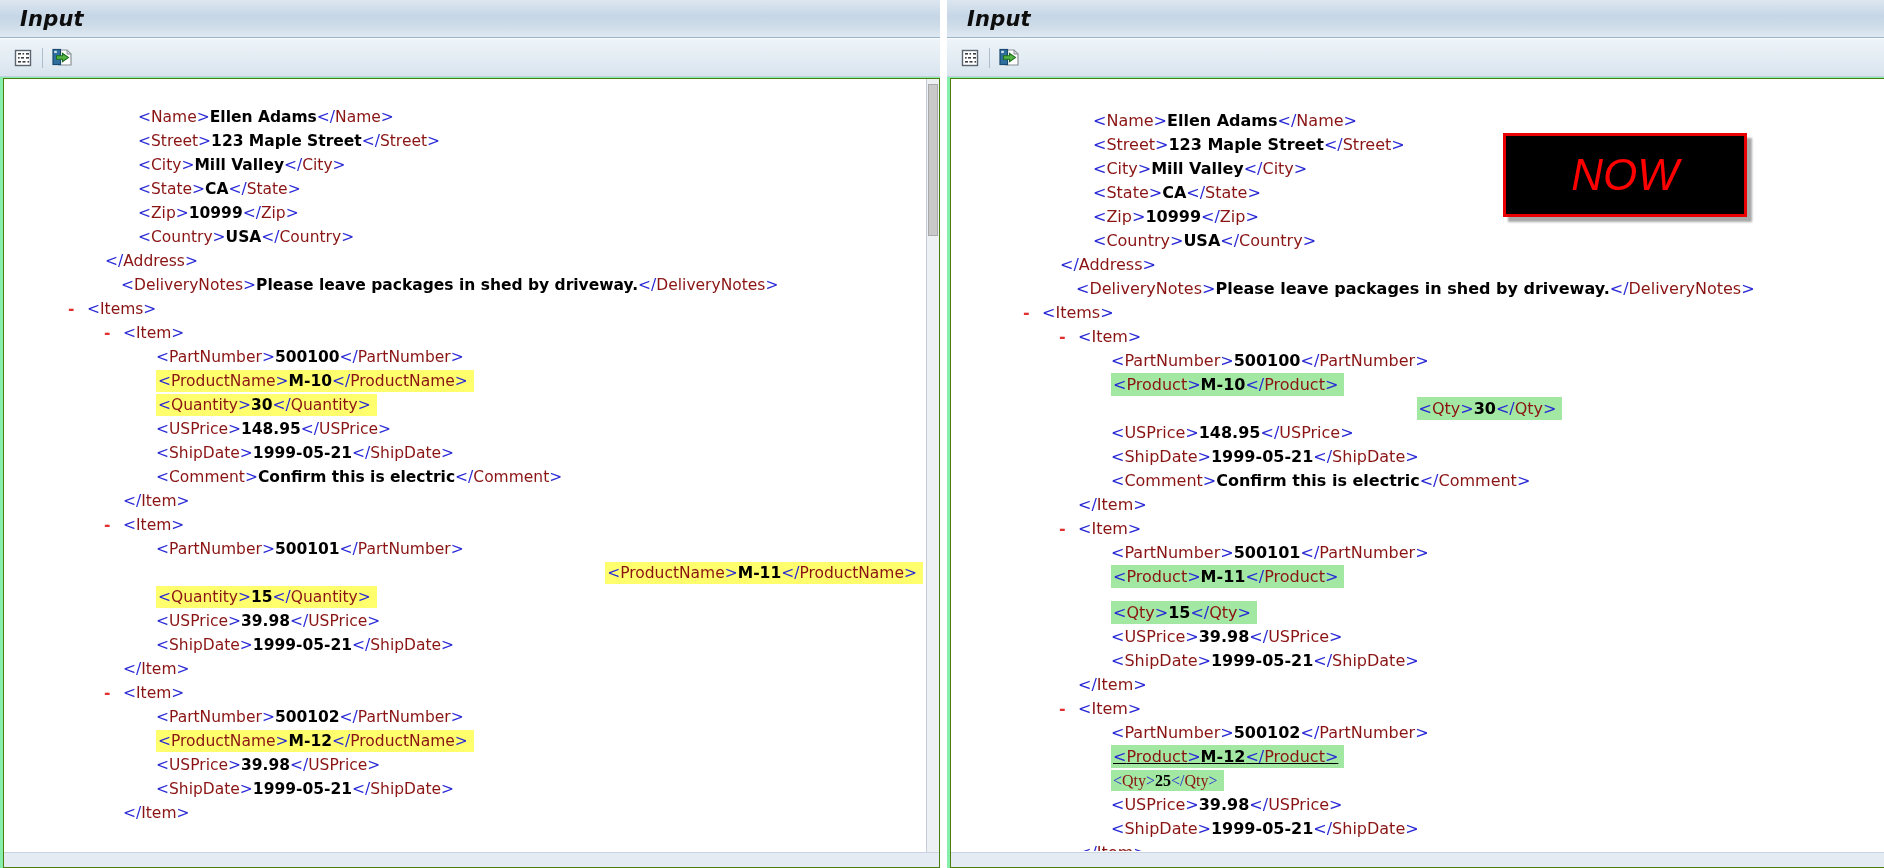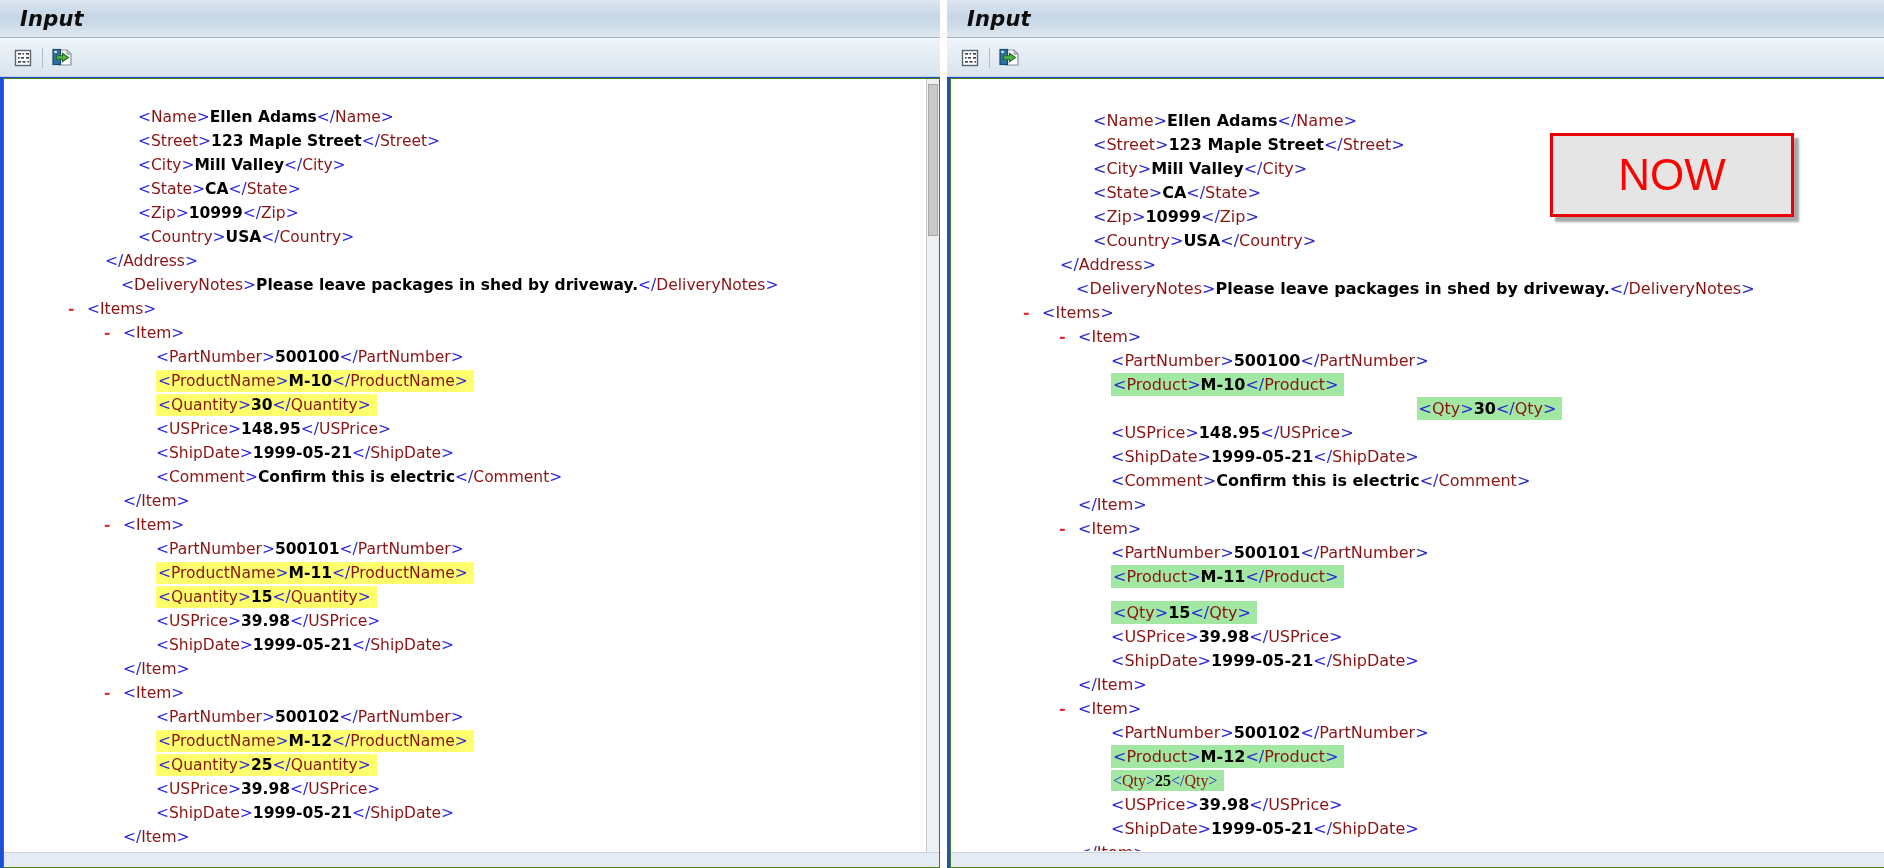--- a/index.html
+++ b/index.html
@@ -1,18 +1,18 @@
 <!DOCTYPE html>
 <html style="--tag: #8a1414; --bracket: #2929d6;"><head>
 <meta charset="utf-8">
 <style>
   html,body{margin:0;padding:0;background:#ffffff;}
   .stage{position:relative;width:1884px;height:868px;overflow:hidden;background:#ffffff;
          font-family:"Liberation Sans",sans-serif;}
-  .panel{position:absolute;top:0;height:868px;background:#1d4ed8;}
+  .panel{position:absolute;top:0;height:868px;background:#86efac;}
   .panel--before{left:0;width:940px;}
   .panel--now{left:947px;width:937px;}
 
   .p-title{height:38px;background:linear-gradient(180deg,#dce6f0 0%,#c6d6e6 45%,#cfdde9 72%,#dfe9f2 100%);
            border-bottom:1px solid #9db3c7;box-sizing:border-box;}
   .p-title span{display:inline-block;padding:7px 0 0 20px;
            font:italic bold 21px "DejaVu Sans",sans-serif;color:#0d0d0d;letter-spacing:.2px;}
 
   .p-toolbar{height:39px;background:linear-gradient(180deg,#eef4f9 0%,#e2ebf3 60%,#d9e4ee 100%);
              border-top:1px solid #fafcfe;border-bottom:1px solid #c2cfdc;box-sizing:border-box;
@@ -41,21 +41,21 @@
                border-left:1px solid #c6cdd6;box-sizing:border-box;}
   .v-thumb{position:absolute;top:5px;left:1px;right:1px;height:152px;background:#c9c9c9;
            border:1px solid #a9a9a9;box-sizing:border-box;}
   .h-scrollbar{position:absolute;left:0;right:0;bottom:0;height:15px;background:#e4ebf3;
                border-top:1px solid #c9d4e2;box-sizing:border-box;}
 
   .badge{position:absolute;display:flex;align-items:center;justify-content:center;
          border:3px solid #ea0000;box-shadow:5px 5px 2px rgba(110,110,110,.6);
          font-family:"Liberation Sans",sans-serif;color:#ff0000;}
   .badge--before{left:556px;top:155px;width:290px;height:78px;background:#ffff00;font-size:42px;}
-  .badge--now{left:1550px;top:133px;width:238px;height:78px;background:#e5e5e5;font-size:44px;}
+  .badge--now{left:1503px;top:133px;width:238px;height:78px;background:#000000;font-size:44px;font-style:italic;}
 </style>
 </head>
 <body>
 
 <div class="stage">
 
   <section class="panel panel--before" style="--hl: #ffff6e;">
     <div class="p-title">
       <span>Input</span>
     </div>
@@ -101,29 +101,28 @@
           <div class="x-line" style="padding-left: 94px;"><span class="mk">-</span><span class="sg"><span class="br">&lt;</span><span class="tg">Item</span><span class="br">&gt;</span></span></div>
           <div class="x-line" style="padding-left: 146px;"><span class="sg"><span class="br">&lt;</span><span class="tg">PartNumber</span><span class="br">&gt;</span><span class="vl">500100</span><span class="br">&lt;/</span><span class="tg">PartNumber</span><span class="br">&gt;</span></span></div>
           <div class="x-line" style="padding-left: 146px;"><span class="hl"><span class="br">&lt;</span><span class="tg">ProductName</span><span class="br">&gt;</span><span class="vl">M-10</span><span class="br">&lt;/</span><span class="tg">ProductName</span><span class="br">&gt;</span></span></div>
           <div class="x-line" style="padding-left: 146px;"><span class="hl"><span class="br">&lt;</span><span class="tg">Quantity</span><span class="br">&gt;</span><span class="vl">30</span><span class="br">&lt;/</span><span class="tg">Quantity</span><span class="br">&gt;</span></span></div>
           <div class="x-line" style="padding-left: 146px;"><span class="sg"><span class="br">&lt;</span><span class="tg">USPrice</span><span class="br">&gt;</span><span class="vl">148.95</span><span class="br">&lt;/</span><span class="tg">USPrice</span><span class="br">&gt;</span></span></div>
           <div class="x-line" style="padding-left: 146px;"><span class="sg"><span class="br">&lt;</span><span class="tg">ShipDate</span><span class="br">&gt;</span><span class="vl">1999-05-21</span><span class="br">&lt;/</span><span class="tg">ShipDate</span><span class="br">&gt;</span></span></div>
           <div class="x-line" style="padding-left: 146px;"><span class="sg"><span class="br">&lt;</span><span class="tg">Comment</span><span class="br">&gt;</span><span class="vl">Confirm this is electric</span><span class="br">&lt;/</span><span class="tg">Comment</span><span class="br">&gt;</span></span></div>
           <div class="x-line" style="padding-left: 113px;"><span class="sg"><span class="br">&lt;/</span><span class="tg">Item</span><span class="br">&gt;</span></span></div>
           <div class="x-line" style="padding-left: 94px;"><span class="mk">-</span><span class="sg"><span class="br">&lt;</span><span class="tg">Item</span><span class="br">&gt;</span></span></div>
           <div class="x-line" style="padding-left: 146px;"><span class="sg"><span class="br">&lt;</span><span class="tg">PartNumber</span><span class="br">&gt;</span><span class="vl">500101</span><span class="br">&lt;/</span><span class="tg">PartNumber</span><span class="br">&gt;</span></span></div>
-          <div class="x-line" style="padding-left: 146px;"><span class="hl"><span class="br">&lt;</span><span class="tg">ProductName</span><span class="br">&gt;</span><span class="vl">M-11</span><span class="br">&lt;/</span><span class="tg">ProductName</span><span class="br">&gt;</span></span></div>
+          <div class="x-line" style="padding-left: 146px; text-align: right;"><span class="hl"><span class="br">&lt;</span><span class="tg">ProductName</span><span class="br">&gt;</span><span class="vl">M-11</span><span class="br">&lt;/</span><span class="tg">ProductName</span><span class="br">&gt;</span></span></div>
           <div class="x-line" style="padding-left: 146px;"><span class="hl"><span class="br">&lt;</span><span class="tg">Quantity</span><span class="br">&gt;</span><span class="vl">15</span><span class="br">&lt;/</span><span class="tg">Quantity</span><span class="br">&gt;</span></span></div>
           <div class="x-line" style="padding-left: 146px;"><span class="sg"><span class="br">&lt;</span><span class="tg">USPrice</span><span class="br">&gt;</span><span class="vl">39.98</span><span class="br">&lt;/</span><span class="tg">USPrice</span><span class="br">&gt;</span></span></div>
           <div class="x-line" style="padding-left: 146px;"><span class="sg"><span class="br">&lt;</span><span class="tg">ShipDate</span><span class="br">&gt;</span><span class="vl">1999-05-21</span><span class="br">&lt;/</span><span class="tg">ShipDate</span><span class="br">&gt;</span></span></div>
           <div class="x-line" style="padding-left: 113px;"><span class="sg"><span class="br">&lt;/</span><span class="tg">Item</span><span class="br">&gt;</span></span></div>
           <div class="x-line" style="padding-left: 94px;"><span class="mk">-</span><span class="sg"><span class="br">&lt;</span><span class="tg">Item</span><span class="br">&gt;</span></span></div>
           <div class="x-line" style="padding-left: 146px;"><span class="sg"><span class="br">&lt;</span><span class="tg">PartNumber</span><span class="br">&gt;</span><span class="vl">500102</span><span class="br">&lt;/</span><span class="tg">PartNumber</span><span class="br">&gt;</span></span></div>
           <div class="x-line" style="padding-left: 146px;"><span class="hl"><span class="br">&lt;</span><span class="tg">ProductName</span><span class="br">&gt;</span><span class="vl">M-12</span><span class="br">&lt;/</span><span class="tg">ProductName</span><span class="br">&gt;</span></span></div>
-          <div class="x-line" style="padding-left: 146px;"><span class="hl"><span class="br">&lt;</span><span class="tg">Quantity</span><span class="br">&gt;</span><span class="vl">25</span><span class="br">&lt;/</span><span class="tg">Quantity</span><span class="br">&gt;</span></span></div>
           <div class="x-line" style="padding-left: 146px;"><span class="sg"><span class="br">&lt;</span><span class="tg">USPrice</span><span class="br">&gt;</span><span class="vl">39.98</span><span class="br">&lt;/</span><span class="tg">USPrice</span><span class="br">&gt;</span></span></div>
           <div class="x-line" style="padding-left: 146px;"><span class="sg"><span class="br">&lt;</span><span class="tg">ShipDate</span><span class="br">&gt;</span><span class="vl">1999-05-21</span><span class="br">&lt;/</span><span class="tg">ShipDate</span><span class="br">&gt;</span></span></div>
           <div class="x-line" style="padding-left: 113px;"><span class="sg"><span class="br">&lt;/</span><span class="tg">Item</span><span class="br">&gt;</span></span></div>
         </div>
       <div class="v-scrollbar">
         <div class="v-thumb"></div>
       </div>
       <div class="h-scrollbar"></div>
     </div>
   </section>
@@ -181,21 +180,21 @@
           <div class="x-line" style="padding-left: 113px;"><span class="sg"><span class="br">&lt;/</span><span class="tg">Item</span><span class="br">&gt;</span></span></div>
           <div class="x-line" style="padding-left: 94px;"><span class="mk">-</span><span class="sg"><span class="br">&lt;</span><span class="tg">Item</span><span class="br">&gt;</span></span></div>
           <div class="x-line" style="padding-left: 146px;"><span class="sg"><span class="br">&lt;</span><span class="tg">PartNumber</span><span class="br">&gt;</span><span class="vl">500101</span><span class="br">&lt;/</span><span class="tg">PartNumber</span><span class="br">&gt;</span></span></div>
           <div class="x-line" style="padding-left: 146px;"><span class="hl"><span class="br">&lt;</span><span class="tg">Product</span><span class="br">&gt;</span><span class="vl">M-11</span><span class="br">&lt;/</span><span class="tg">Product</span><span class="br">&gt;</span></span></div>
           <div class="x-line" style="padding-left: 146px; margin-top: 12px;"><span class="hl"><span class="br">&lt;</span><span class="tg">Qty</span><span class="br">&gt;</span><span class="vl">15</span><span class="br">&lt;/</span><span class="tg">Qty</span><span class="br">&gt;</span></span></div>
           <div class="x-line" style="padding-left: 146px;"><span class="sg"><span class="br">&lt;</span><span class="tg">USPrice</span><span class="br">&gt;</span><span class="vl">39.98</span><span class="br">&lt;/</span><span class="tg">USPrice</span><span class="br">&gt;</span></span></div>
           <div class="x-line" style="padding-left: 146px;"><span class="sg"><span class="br">&lt;</span><span class="tg">ShipDate</span><span class="br">&gt;</span><span class="vl">1999-05-21</span><span class="br">&lt;/</span><span class="tg">ShipDate</span><span class="br">&gt;</span></span></div>
           <div class="x-line" style="padding-left: 113px;"><span class="sg"><span class="br">&lt;/</span><span class="tg">Item</span><span class="br">&gt;</span></span></div>
           <div class="x-line" style="padding-left: 94px;"><span class="mk">-</span><span class="sg"><span class="br">&lt;</span><span class="tg">Item</span><span class="br">&gt;</span></span></div>
           <div class="x-line" style="padding-left: 146px;"><span class="sg"><span class="br">&lt;</span><span class="tg">PartNumber</span><span class="br">&gt;</span><span class="vl">500102</span><span class="br">&lt;/</span><span class="tg">PartNumber</span><span class="br">&gt;</span></span></div>
-          <div class="x-line" style="padding-left: 146px;"><span class="hl"><span class="br">&lt;</span><span class="tg">Product</span><span class="br">&gt;</span><span class="vl">M-12</span><span class="br">&lt;/</span><span class="tg">Product</span><span class="br">&gt;</span></span></div>
+          <div class="x-line" style="padding-left: 146px; text-decoration: underline;"><span class="hl"><span class="br">&lt;</span><span class="tg">Product</span><span class="br">&gt;</span><span class="vl">M-12</span><span class="br">&lt;/</span><span class="tg">Product</span><span class="br">&gt;</span></span></div>
           <div class="x-line" style="padding-left: 146px; font-family: Liberation Serif, serif;"><span class="hl"><span class="br">&lt;</span><span class="tg">Qty</span><span class="br">&gt;</span><span class="vl">25</span><span class="br">&lt;/</span><span class="tg">Qty</span><span class="br">&gt;</span></span></div>
           <div class="x-line" style="padding-left: 146px;"><span class="sg"><span class="br">&lt;</span><span class="tg">USPrice</span><span class="br">&gt;</span><span class="vl">39.98</span><span class="br">&lt;/</span><span class="tg">USPrice</span><span class="br">&gt;</span></span></div>
           <div class="x-line" style="padding-left: 146px;"><span class="sg"><span class="br">&lt;</span><span class="tg">ShipDate</span><span class="br">&gt;</span><span class="vl">1999-05-21</span><span class="br">&lt;/</span><span class="tg">ShipDate</span><span class="br">&gt;</span></span></div>
           <div class="x-line" style="padding-left: 113px;"><span class="sg"><span class="br">&lt;/</span><span class="tg">Item</span><span class="br">&gt;</span></span></div>
         </div>
       <div class="h-scrollbar"></div>
     </div>
   </section>
 
   <div class="badge badge--now">

